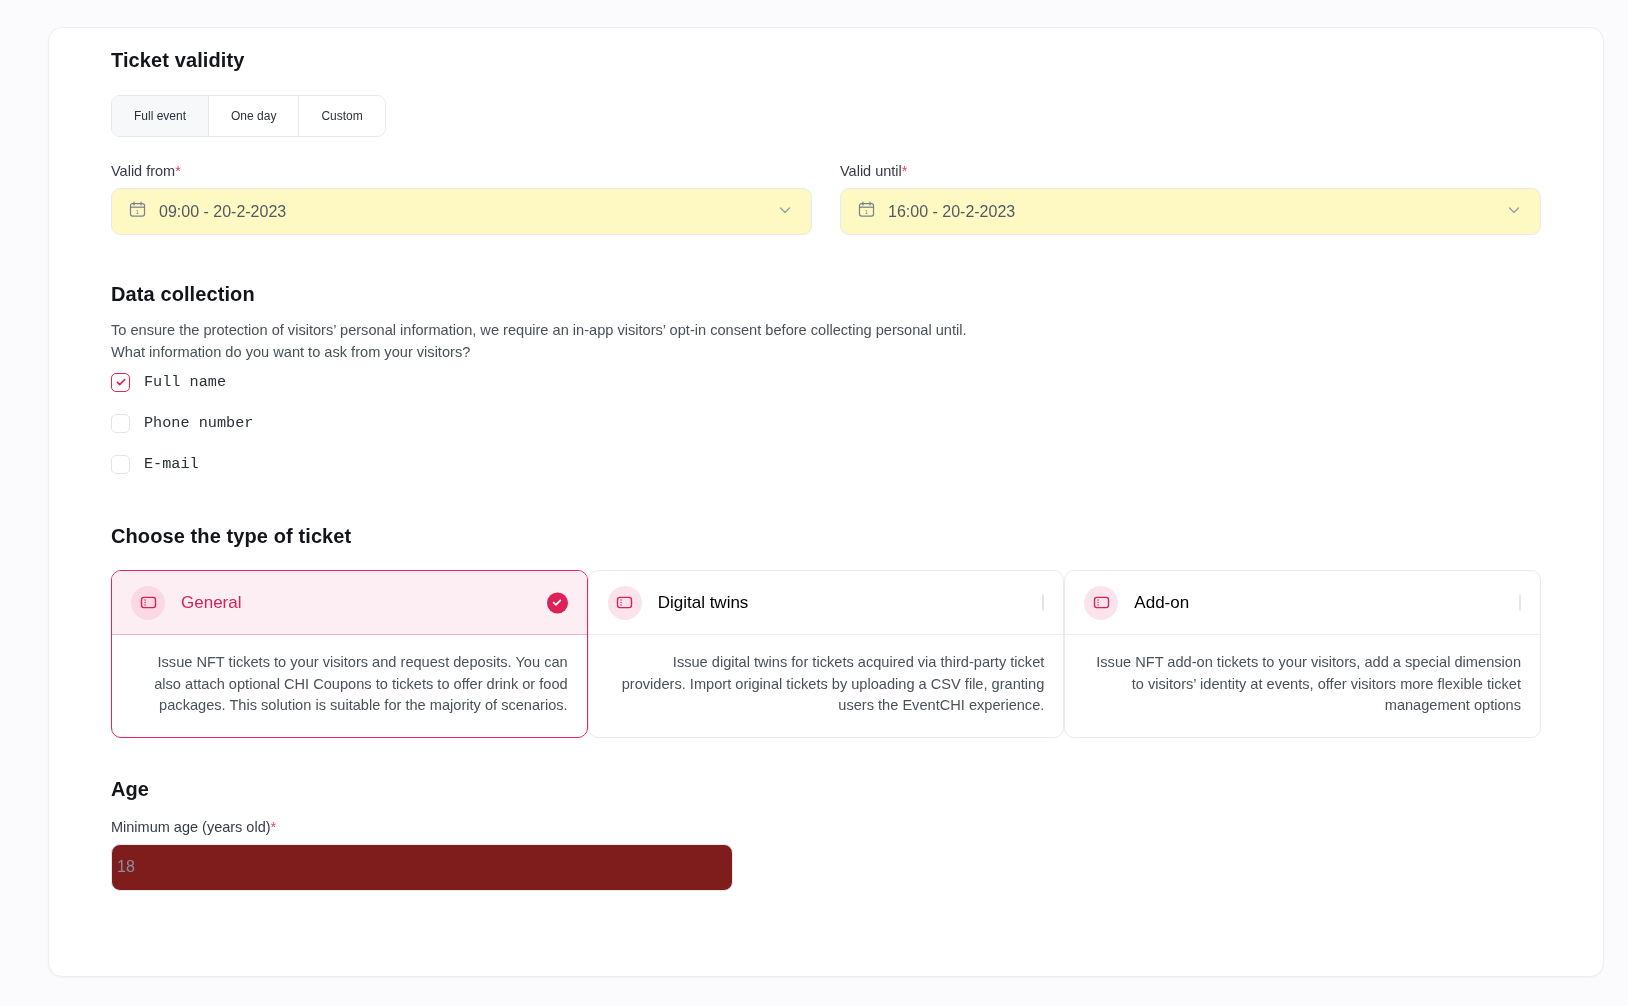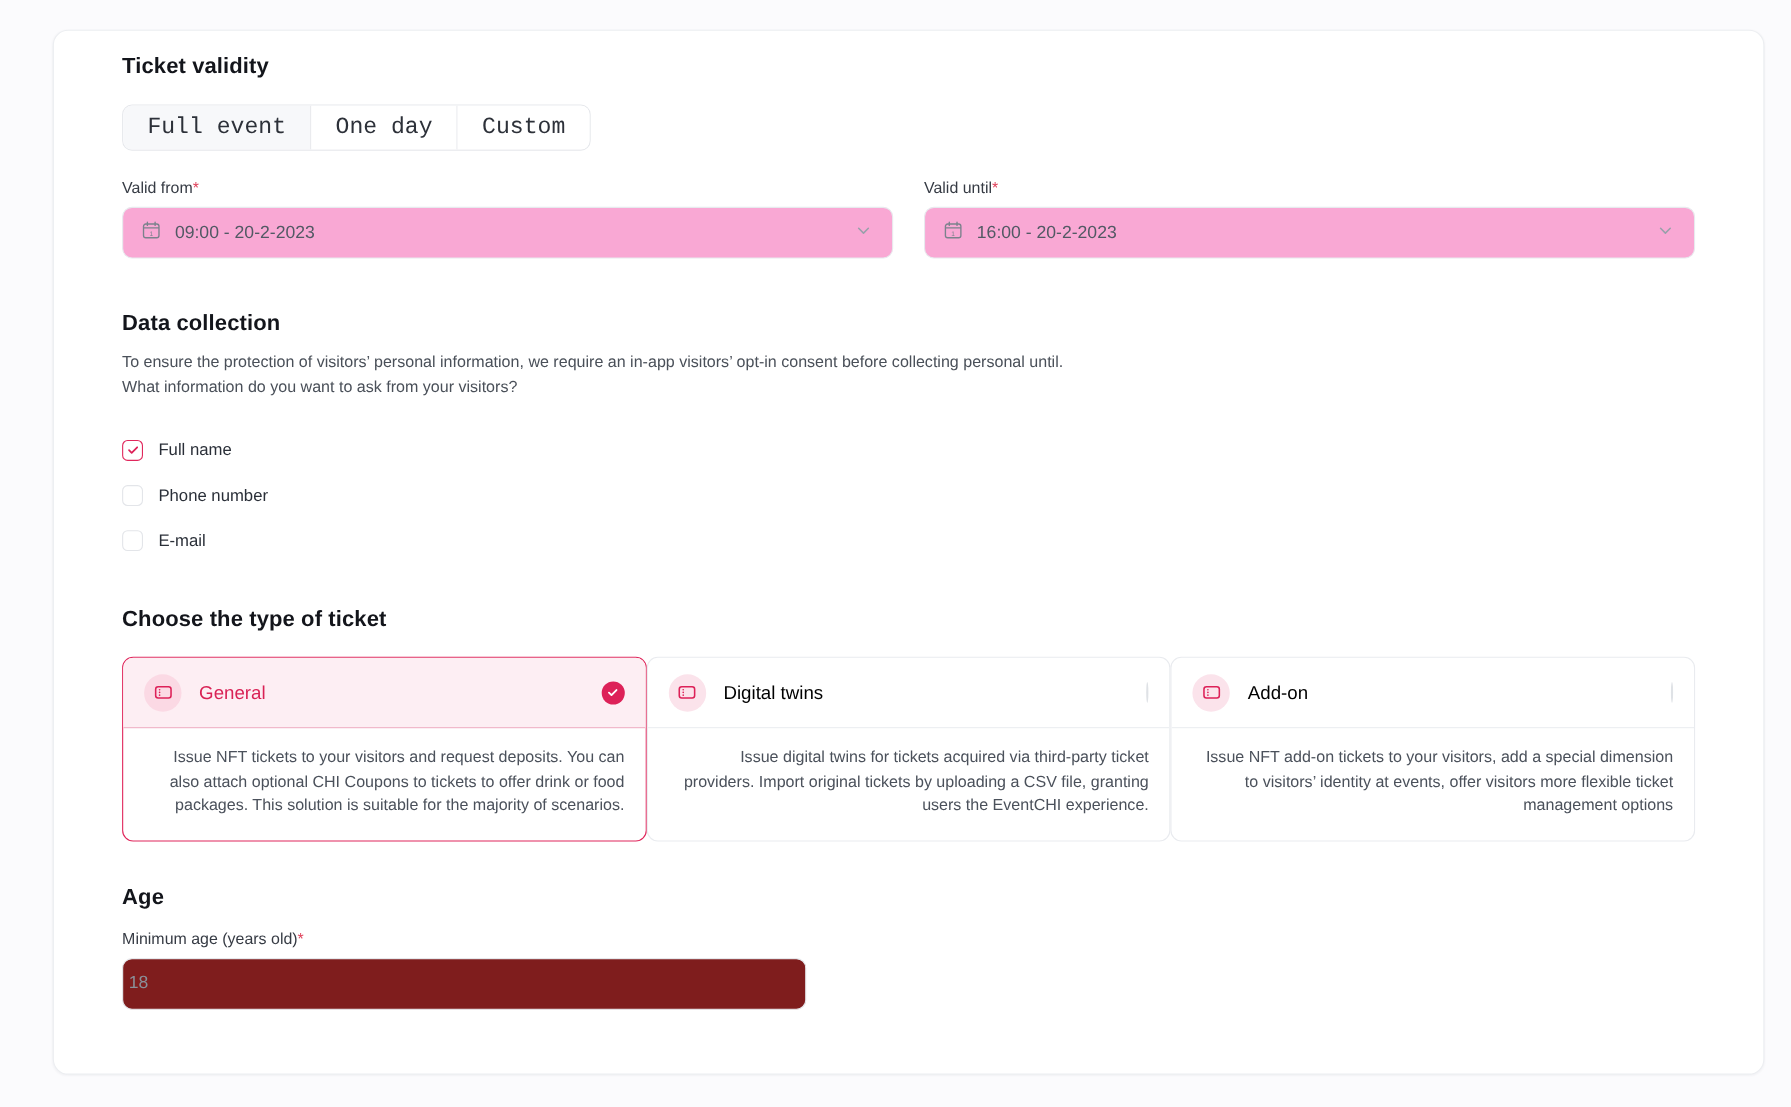--- a/index.html
+++ b/index.html
@@ -51,26 +51,26 @@
     border-radius: 9px;
     overflow: hidden;
     background: #ffffff;
     height: 42px;
   }
   .seg-btn {
     display: flex;
     align-items: center;
     justify-content: center;
     padding: 0 22px;
-    font-size: 21px;
+    font-size: 12px;
     color: #2d3139;
     background: #ffffff;
     border: none;
     border-right: 1px solid #e6e8ec;
-    font-family: Liberation Mono, monospace;
+    font-family: Liberation Sans, sans-serif;
     cursor: pointer;
     white-space: nowrap;
   }
   .seg-btn:last-child { border-right: none; }
   .seg-btn.active { background: #f7f8fa; }
 
   
   .field-label {
     font-size: 14.5px;
     color: #363b44;
@@ -84,21 +84,21 @@
     display: flex;
     gap: 28px;
   }
   .date-col { flex: 1; min-width: 0; }
 
   .select-box {
     position: relative;
     height: 47px;
     border: 1px solid #e8eaee;
     border-radius: 9px;
-    background: #f9a8d4;
+    background: #fef9c3;
     display: flex;
     align-items: center;
     padding: 0 16px;
     cursor: pointer;
   }
   .select-value {
     font-size: 16px;
     color: #525964;
     margin-left: 12px;
   }
@@ -296,21 +296,21 @@
 
       </div>
     </div>
 
     <div style="margin-top:48px;">
       <h2 class="section-title">Data collection</h2>
 
       <p class="helper" style="margin-top:13px;">To ensure the protection of visitors’ personal information, we require an in-app visitors’ opt-in consent before collecting personal until.</p>
       <p class="helper">What information do you want to ask from your visitors?</p>
 
-      <div style="margin-top:35px;">
+      <div style="margin-top:8px;font-family:Liberation Mono, monospace;">
 
         <div class="check-row">
           <span class="cbox checked">
             <svg width="12" height="12" viewBox="0 0 12 12" fill="none">
               <path d="M2.3 6.2L4.7 8.6 9.7 3.6" stroke="#dd2158" stroke-width="1.6" stroke-linecap="round" stroke-linejoin="round"></path>
             </svg>
           </span>
           <span class="check-label">Full name</span>
         </div>
 

